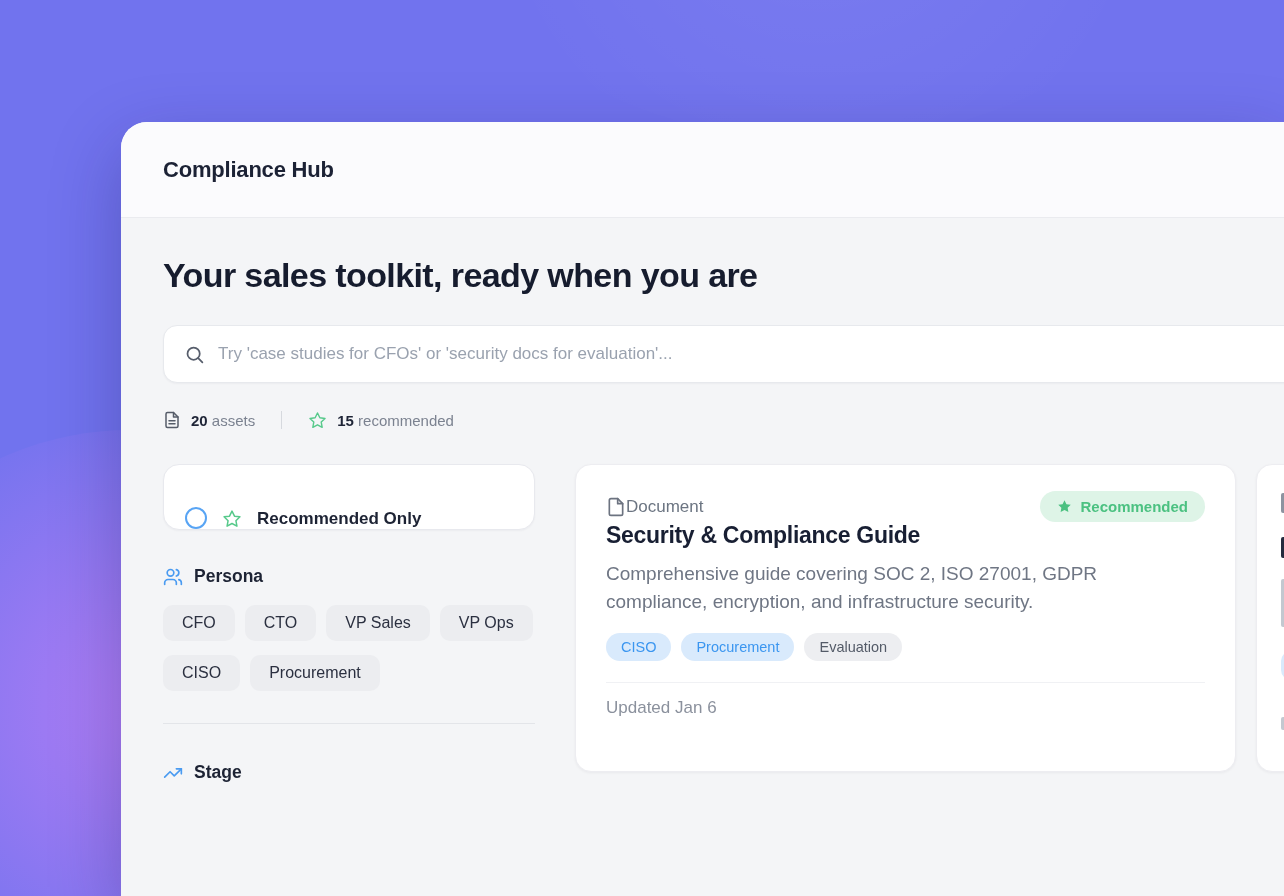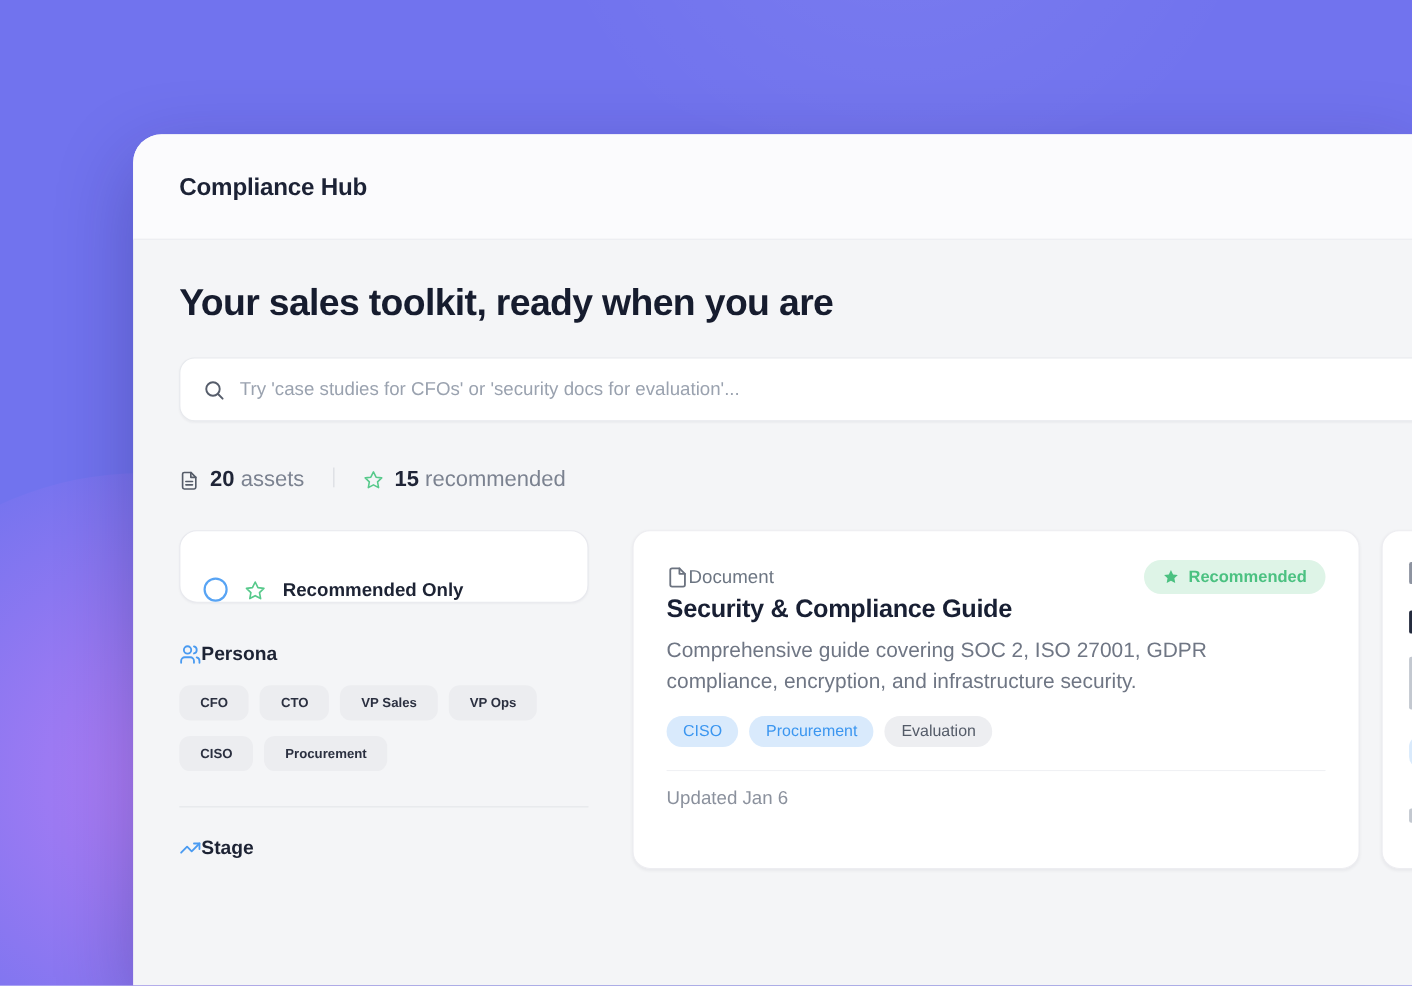--- a/index.html
+++ b/index.html
@@ -62,23 +62,23 @@
     padding:0 20px;
     box-shadow:0 1px 2px rgba(16,24,40,0.04);
   }
   .search-input {
     flex:1; border:none; outline:none; background:transparent;
     font-family:inherit; font-size:17px; color:#394050;
   }
   .search-input::placeholder { color:#9aa2af; }
 
   .stats-row {
-    margin-top:42px;
+    margin-top:28px;
     display:flex; align-items:flex-start;
-    font-size:20px; color:#7b8290;
+    font-size:15px; color:#7b8290;
   }
   .stat { display:flex; align-items:center; gap:10px; }
   .stat b { color:#1f2537; font-weight:700; }
   .stat-divider { width:1px; height:18px; background:#d6d9de; margin:0 26px; }
 
   .body-row { margin-top:34px; display:flex; gap:40px; align-items:flex-start; }
 
   
   .sidebar { width:372px; flex-shrink:0; }
   .rec-card {
@@ -92,32 +92,32 @@
     cursor:pointer;
   }
   .toggle-circle {
     width:22px; height:22px; border-radius:50%;
     border:2px solid #58a4f4; background:#fff; flex-shrink:0;
   }
   .rec-card-label { font-size:17px; font-weight:600; color:#1d2334; }
 
   .filter-head {
     margin-top:36px;
-    display:flex; align-items:center; 
+    display:flex; align-items:center; gap:11px;
     font-size:17.5px; font-weight:700; color:#1d2334;
   }
   .chips { margin-top:18px; display:flex; flex-wrap:wrap; gap:14px 10px; }
   .chip {
     background:#ecedf0; color:#2b3040;
-    font-size:12px; font-weight:700;
+    font-size:16px; font-weight:400;
     padding:9px 19px; border-radius:10px;
     cursor:pointer; white-space:nowrap;text-align:center;
   }
   .sidebar-divider { margin-top:32px; border:none; border-top:1px solid #e3e5e9; }
-  .stage-head { margin-top:26px; }
+  .stage-head { margin-top:38px; }
 
   
   .cards-row { display:flex; gap:20px; }
   .asset-card {
     width:661px; height:308px; flex-shrink:0;
     background:#ffffff;
     border:1px solid #ededf1;
     border-radius:16px;
     padding:26px 30px;
     box-shadow:0 1px 3px rgba(16,24,40,0.05);

